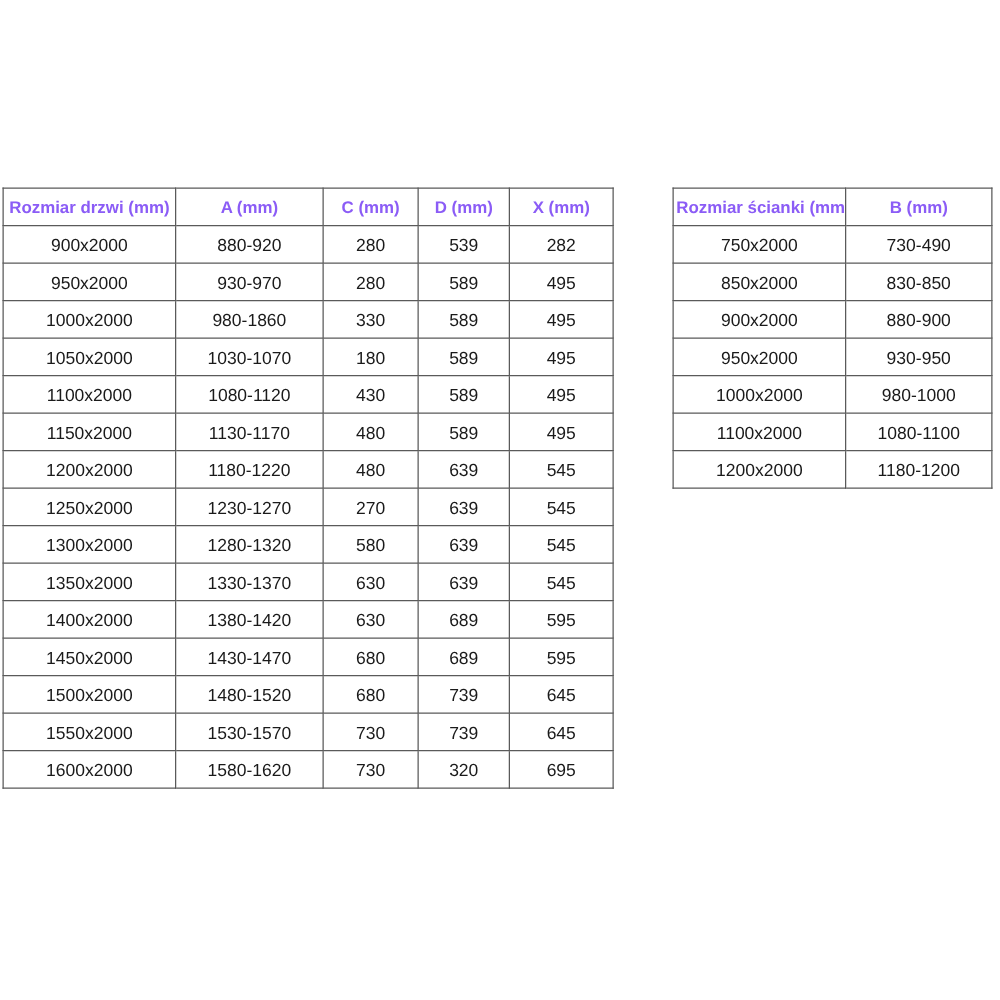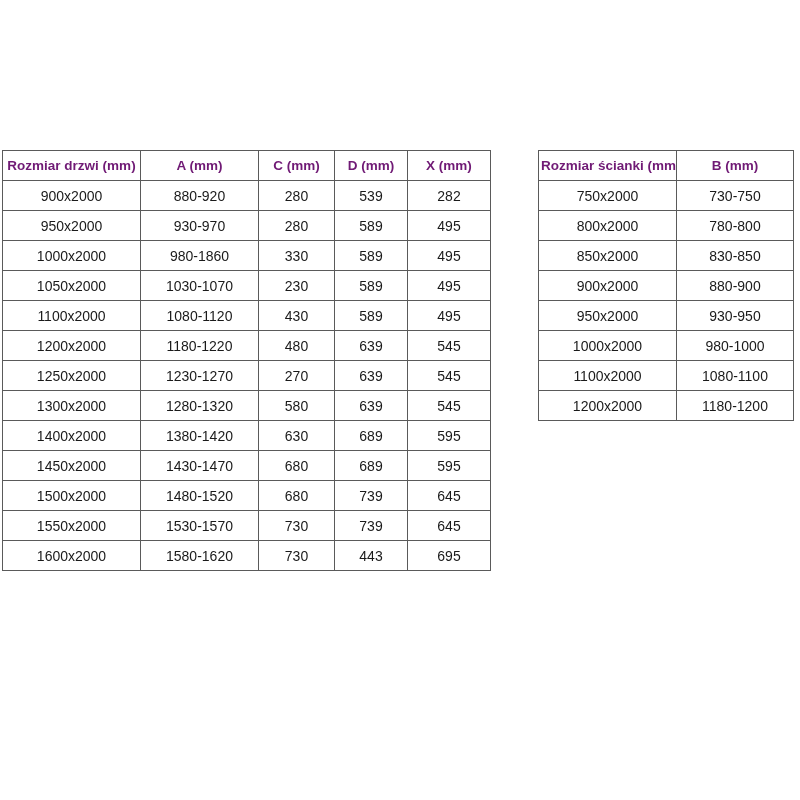--- a/index.html
+++ b/index.html
@@ -23,21 +23,21 @@
     text-align: center;
     vertical-align: middle;
     height: 30px;
     padding: 0 2px;
     white-space: nowrap;
     overflow: hidden;
   }
   table.spec th {
     font-size: 13.5px;
     font-weight: bold;
-    color: #701a75;
+    color: #8b5cf6;
   }
   table.spec td {
     font-size: 14px;
     font-weight: normal;
     color: #1a1a1a;
   }
 
   #doors-table { left: 2px; top: 150px; width: 488px; }
   #doors-table col.c0 { width: 138px; }
   #doors-table col.c1 { width: 118px; }
@@ -89,49 +89,63 @@
         <tr>
           <td>1000x2000</td>
           <td>980-1860</td>
           <td>330</td>
           <td>589</td>
           <td>495</td>
         </tr>
         <tr>
           <td>1050x2000</td>
           <td>1030-1070</td>
-          <td>230</td>
+          <td>180</td>
           <td>589</td>
           <td>495</td>
         </tr>
         <tr>
           <td>1100x2000</td>
           <td>1080-1120</td>
           <td>430</td>
           <td>589</td>
           <td>495</td>
         </tr>
         <tr>
+          <td>1150x2000</td>
+          <td>1130-1170</td>
+          <td>480</td>
+          <td>589</td>
+          <td>495</td>
+        </tr>
+        <tr>
           <td>1200x2000</td>
           <td>1180-1220</td>
           <td>480</td>
           <td>639</td>
           <td>545</td>
         </tr>
         <tr>
           <td>1250x2000</td>
           <td>1230-1270</td>
           <td>270</td>
           <td>639</td>
           <td>545</td>
         </tr>
         <tr>
           <td>1300x2000</td>
           <td>1280-1320</td>
           <td>580</td>
+          <td>639</td>
+          <td>545</td>
+        </tr>
+        <tr>
+          <td>1350x2000</td>
+          <td>1330-1370</td>
+          <td>630</td>
           <td>639</td>
           <td>545</td>
         </tr>
         <tr>
           <td>1400x2000</td>
           <td>1380-1420</td>
           <td>630</td>
           <td>689</td>
           <td>595</td>
         </tr>
@@ -153,45 +167,41 @@
           <td>1550x2000</td>
           <td>1530-1570</td>
           <td>730</td>
           <td>739</td>
           <td>645</td>
         </tr>
         <tr>
           <td>1600x2000</td>
           <td>1580-1620</td>
           <td>730</td>
-          <td>443</td>
+          <td>320</td>
           <td>695</td>
         </tr>
       </tbody>
   </table>
 
   <table class="spec" id="walls-table">
     <colgroup>
       <col class="c0">
         <col class="c1">
     </colgroup>
     <thead>
       <tr>
         <th>Rozmiar ścianki (mm)</th>
         <th>B (mm)</th>
       </tr>
     </thead>
     <tbody>
         <tr>
           <td>750x2000</td>
-          <td>730-750</td>
-        </tr>
-        <tr>
-          <td>800x2000</td>
-          <td>780-800</td>
+          <td>730-490</td>
         </tr>
         <tr>
           <td>850x2000</td>
           <td>830-850</td>
         </tr>
         <tr>
           <td>900x2000</td>
           <td>880-900</td>
         </tr>
         <tr>

